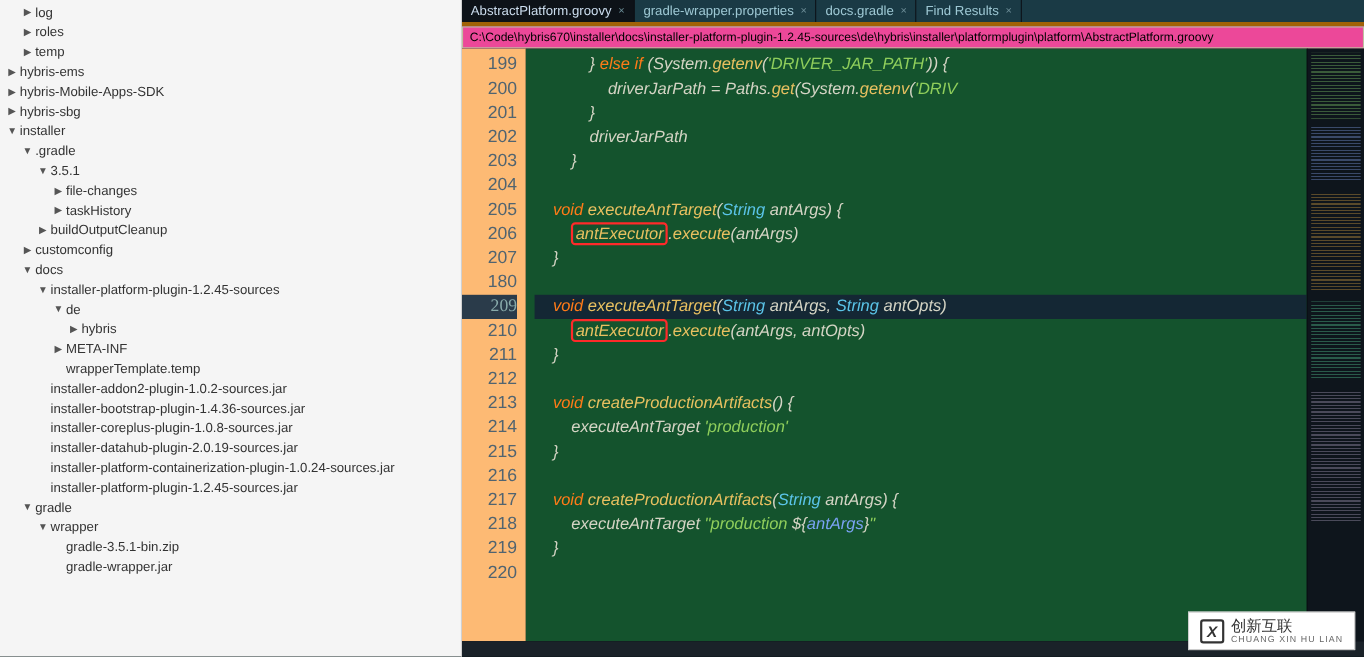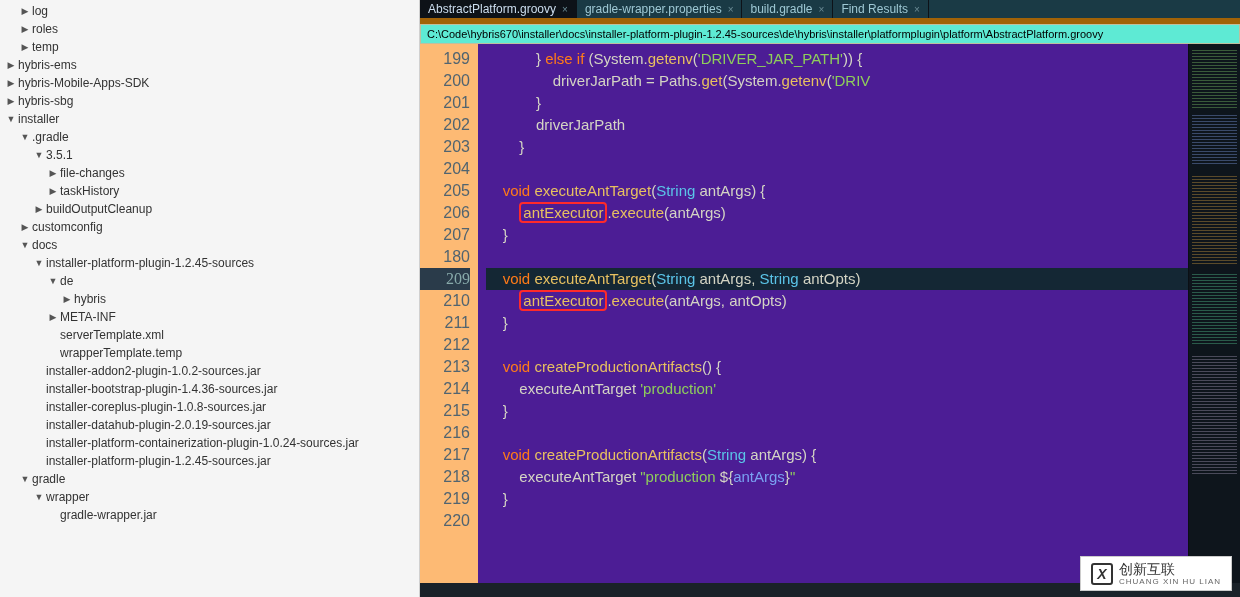--- a/index.html
+++ b/index.html
@@ -6,29 +6,29 @@
   html,body { width:1240px; height:597px; overflow:hidden; background:#0f1a1f; }
   .app { display:flex; width:100%; height:100%; }
   
   .sidebar { width:420px; background:#f5f5f5; color:#333; font-size:12px; overflow:hidden; border-right:1px solid #d0d0d0; }
   .tree { padding:2px 0 2px 2px; }
   .row { display:flex; align-items:center; padding:2px 2px; line-height:14px; cursor:default; white-space:nowrap; }
   .row .tw { display:inline-flex; width:10px; justify-content:center; font-size:9px; color:#555; margin-right:2px;}
   .ind0{padding-left:4px}.ind1{padding-left:18px}.ind2{padding-left:32px}.ind3{padding-left:46px}.ind4{padding-left:60px}
   
   .editor-area { flex:1; display:flex; flex-direction:column; background:#0d1218; position:relative; }
-  .tabs { display:flex; background:#1a3a45; border-bottom:6px solid #a16207; height:24px; font-size:12px; color:#9ec8d4; }
+  .tabs { display:flex; background:#1a3a45; border-bottom:4px solid #a16207; height:24px; font-size:12px; color:#9ec8d4; }
   .tab { display:flex; align-items:center; padding:0 8px; border-right:1px solid #0d1218; gap:6px; }
   .tab.active { background:#0d1218; color:#cde; }
   .tab .close { color:#6a8b95; font-size:10px; }
-  .pathbar { background:#5eead4; color:#000; font-size:11px; padding:2px 6px; line-height:14px; border:1px solid #bfbf9f; white-space:nowrap; overflow:hidden; text-overflow:clip;}
+  .pathbar { background:#ec4899; color:#000; font-size:11px; padding:2px 6px; line-height:14px; border:1px solid #bfbf9f; white-space:nowrap; overflow:hidden; text-overflow:clip;}
   .code-wrap { flex:1; display:flex; overflow:hidden; }
   .gutter { width:58px; background:#fdba74; color:#516470; font-size:16px; font-family:Consolas,monospace; text-align:right; padding:4px 8px 4px 0; line-height:22px; }
   .gutter .hl { background:#2a3b4a; color:#8aa;font-family:Liberation Serif, serif; }
-  .code { flex:1; background:#4c1d95; font-family:Consolas,monospace; font-size:15px; line-height:22px; padding:4px 0 4px 8px; position:relative; white-space:pre; overflow:hidden;}
+  .code { flex:1; background:#14532d; font-family:Consolas,monospace; font-size:15px; line-height:22px; padding:4px 0 4px 8px; position:relative; white-space:pre; overflow:hidden;font-style:italic;}
   .code .hlrow { background:#142734; display:block; }
   .c-kw{color:#ff7b18;} .c-id{color:#d4d4c4;} .c-fn{color:#e8c060;} .c-type{color:#5bc4e8;} .c-str{color:#8fce5b;} .c-pun{color:#d4d4c4;} .c-var{color:#7aa2f2;}
   .boxed{border:2px solid #ff2a2a; border-radius:4px; padding:0 2px; color:#e8c060;}
   .minimap{ width:52px; background:#0e151c; border-left:1px solid #0a0f14; position:relative; overflow:hidden;}
   .minimap .noise{position:absolute;left:3px;right:3px;}
   .mm1{top:4px;height:60px;background:repeating-linear-gradient(0deg,#3a5a3a 0 1px,transparent 1px 3px);}
   .mm2{top:70px;height:50px;background:repeating-linear-gradient(0deg,#3a4a6a 0 1px,transparent 1px 3px);}
   .mm3{top:130px;height:90px;background:repeating-linear-gradient(0deg,#5a4a2a 0 1px,transparent 1px 3px);}
   .mm4{top:230px;height:70px;background:repeating-linear-gradient(0deg,#2a5a4a 0 1px,transparent 1px 3px);}
   .mm5{top:310px;height:120px;background:repeating-linear-gradient(0deg,#4a4a5a 0 1px,transparent 1px 3px);}
@@ -110,24 +110,20 @@
         <div class="row ind4">
           <span class="tw">▶</span>
           <span>hybris</span>
         </div>
         <div class="row ind3">
           <span class="tw">▶</span>
           <span>META-INF</span>
         </div>
         <div class="row ind3">
           <span class="tw"></span>
-          <span>serverTemplate.xml</span>
-        </div>
-        <div class="row ind3">
-          <span class="tw"></span>
           <span>wrapperTemplate.temp</span>
         </div>
         <div class="row ind2">
           <span class="tw"></span>
           <span>installer-addon2-plugin-1.0.2-sources.jar</span>
         </div>
         <div class="row ind2">
           <span class="tw"></span>
           <span>installer-bootstrap-plugin-1.4.36-sources.jar</span>
         </div>
@@ -147,39 +143,43 @@
           <span class="tw"></span>
           <span>installer-platform-plugin-1.2.45-sources.jar</span>
         </div>
         <div class="row ind1">
           <span class="tw">▼</span>
           <span>gradle</span>
         </div>
         <div class="row ind2">
           <span class="tw">▼</span>
           <span>wrapper</span>
+        </div>
+        <div class="row ind3">
+          <span class="tw"></span>
+          <span>gradle-3.5.1-bin.zip</span>
         </div>
         <div class="row ind3">
           <span class="tw"></span>
           <span>gradle-wrapper.jar</span>
         </div>
       </div>
   </div>
   <div class="editor-area">
     <div class="tabs" id="tabs">
         <div class="tab active">
           <span>AbstractPlatform.groovy</span>
           <span class="close">×</span>
         </div>
         <div class="tab">
           <span>gradle-wrapper.properties</span>
           <span class="close">×</span>
         </div>
         <div class="tab">
-          <span>build.gradle</span>
+          <span>docs.gradle</span>
           <span class="close">×</span>
         </div>
         <div class="tab">
           <span>Find Results</span>
           <span class="close">×</span>
         </div>
       </div>
     <div class="pathbar">C:\Code\hybris670\installer\docs\installer-platform-plugin-1.2.45-sources\de\hybris\installer\platformplugin\platform\AbstractPlatform.groovy</div>
     <div class="code-wrap">
       <div class="gutter" id="gutter">

